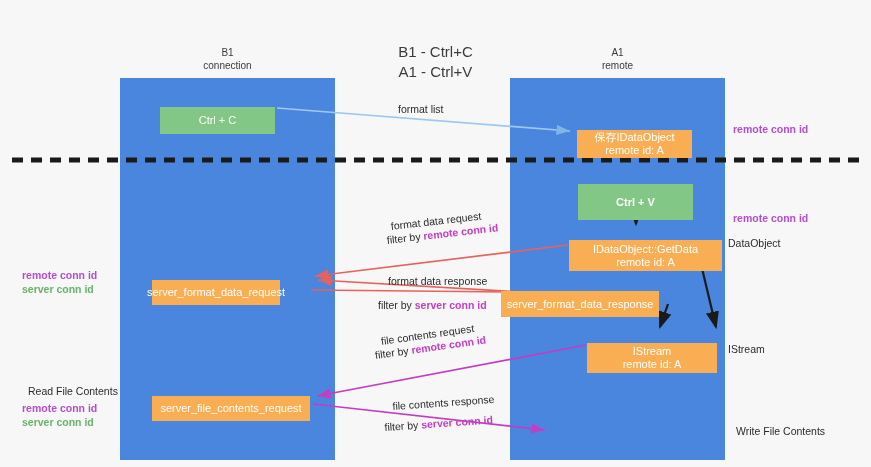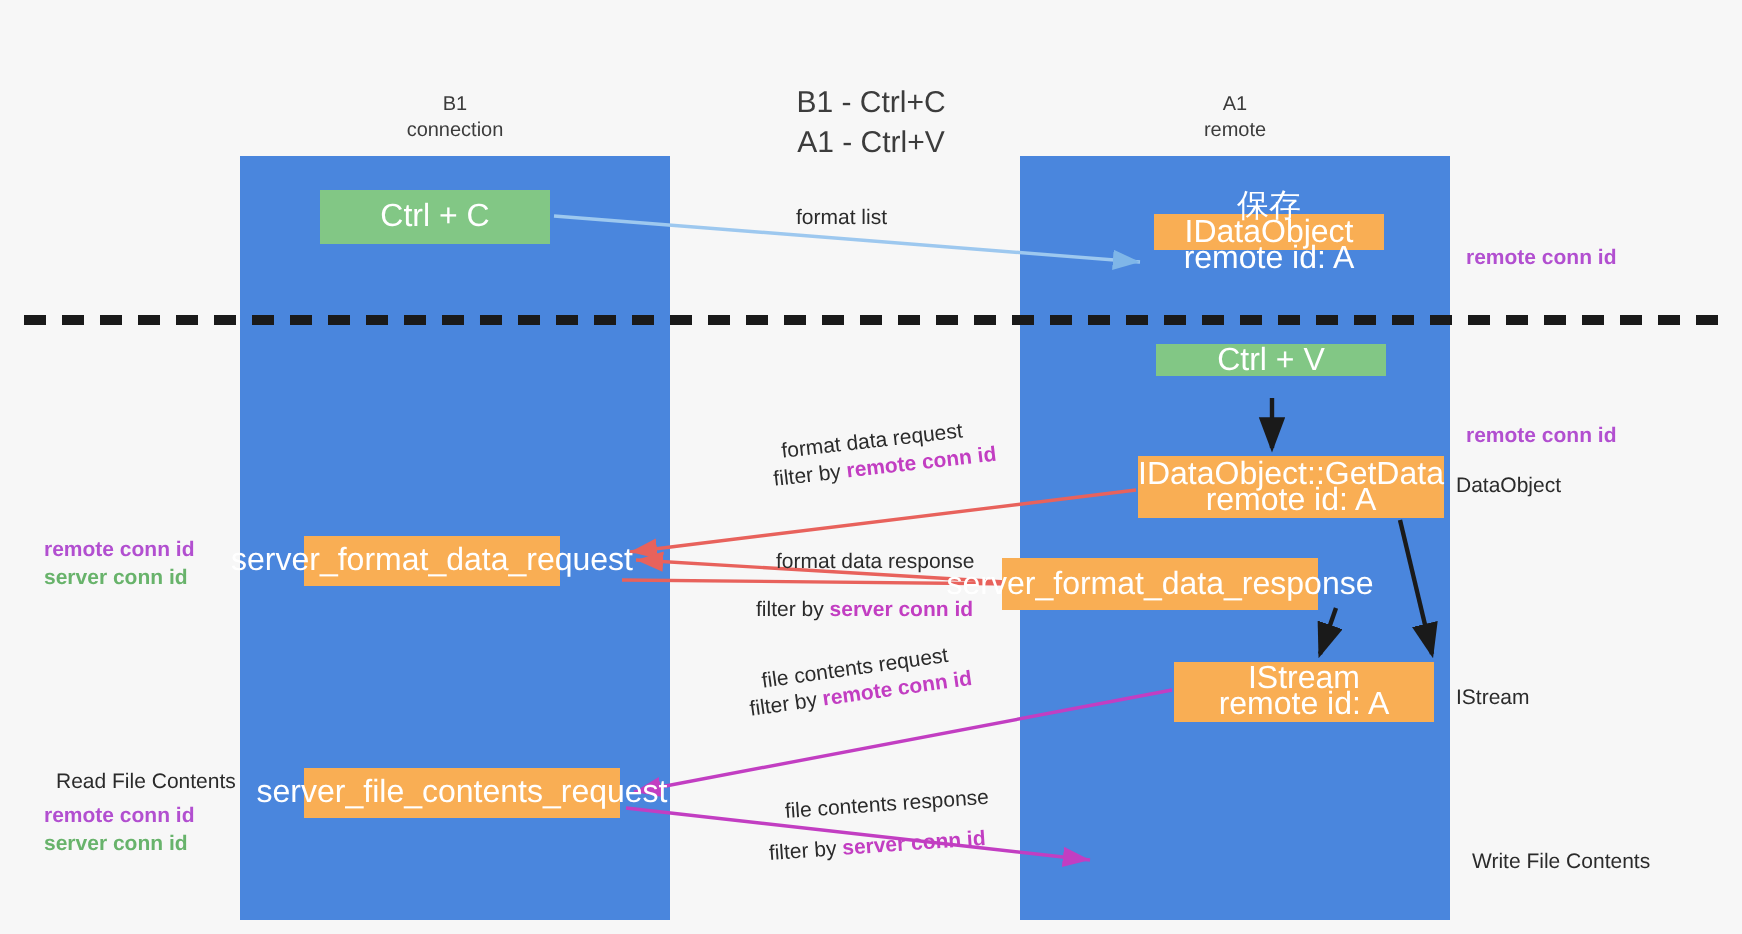--- a/index.html
+++ b/index.html
@@ -28,29 +28,29 @@
   .lane-head{
     position:absolute;text-align:center;font-size:10px;color:#3c3c3c;
     line-height:13px;white-space:pre-line;
   }
   #head-b1{left:120px;top:46px;width:215px;}
   #head-a1{left:510px;top:46px;width:215px;}
 
   
   .node{
     position:absolute;display:flex;align-items:center;justify-content:center;
-    text-align:center;color:#ffffff;font-size:16px;line-height:13px;
-    white-space:pre-line;box-sizing:border-box;padding:2px 4px;
+    text-align:center;color:#ffffff;font-size:11px;line-height:13px;
+    white-space:pre-line;box-sizing:border-box;padding:2px 4px;margin-top:12px;
   }
   .node.green{background:#82c785;}
   .node.orange{background:#f9ae54;}
 
   #n-ctrlc{left:160px;top:95px;width:115px;height:27px;}
-  #n-save-ido{left:577px;top:107px;width:115px;height:18px;}
-  #n-ctrlv{left:578px;top:172px;width:115px;height:16px;}
+  #n-save-ido{left:577px;top:118px;width:115px;height:28px;}
+  #n-ctrlv{left:578px;top:172px;width:115px;height:36px;font-weight:bold;}
   #n-getdata{left:569px;top:228px;width:153px;height:31px;}
   #n-sfdreq{left:152px;top:268px;width:128px;height:25px;}
   #n-sfdresp{left:501px;top:279px;width:158px;height:26px;}
   #n-istream{left:587px;top:331px;width:130px;height:30px;}
   #n-sfcreq{left:152px;top:384px;width:158px;height:25px;}
   #n-sfcresp{left:548px;top:418px;width:158px;height:25px;}
 
   
   .ann{position:absolute;font-size:10.5px;line-height:14px;color:#2b2b2b;white-space:nowrap;}
   .pink{color:#b24fd0;font-weight:bold;}

